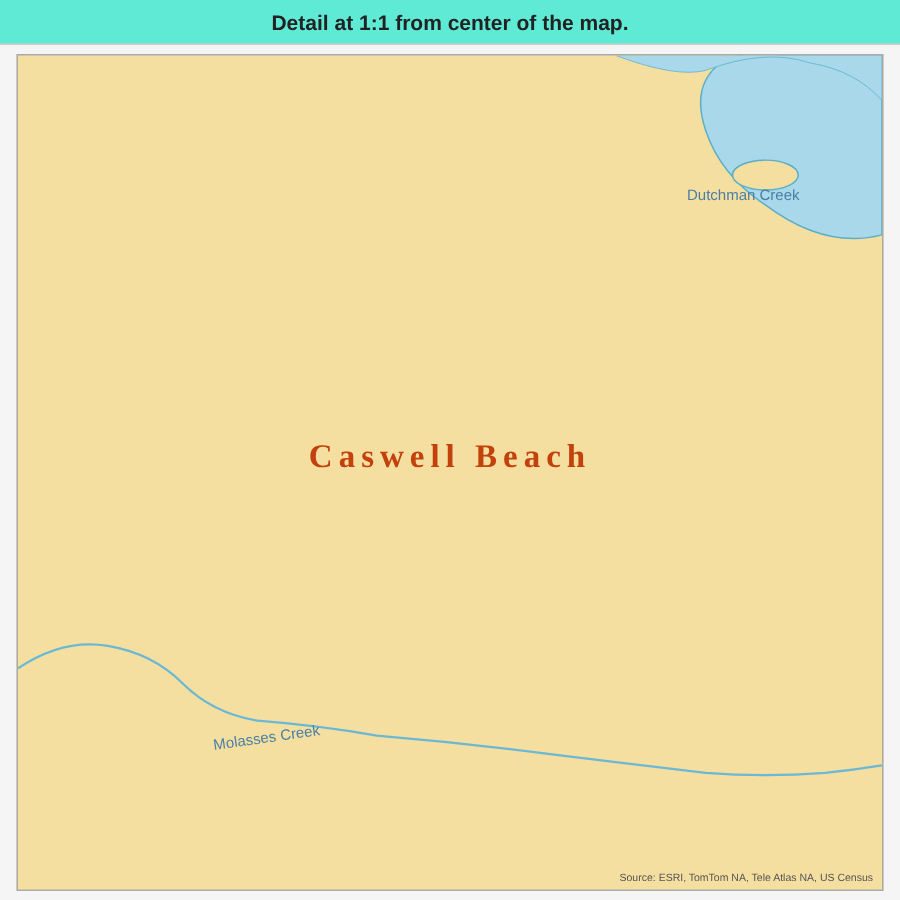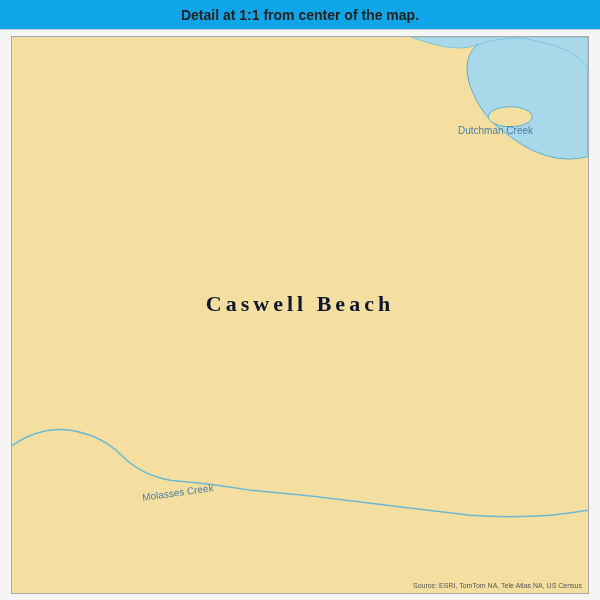--- a/index.html
+++ b/index.html
@@ -7,21 +7,21 @@
       width: 600px;
       height: 600px;
       background: #f5f5f5;
       font-family: Arial, sans-serif;
       overflow: hidden;
     }
 
     #page-title-bar {
       width: 600px;
       height: 30px;
-      background: #0ea5e9;
+      background: #5eead4;
       display: flex;
       align-items: center;
       justify-content: center;
       border-bottom: 1px solid #ccc;
     }
 
     #page-title-bar span {
       font-size: 14px;
       font-weight: bold;
       color: #222;
@@ -41,21 +41,21 @@
     
     #caswell-label {
       position: absolute;
       top: 48%;
       left: 50%;
       transform: translate(-50%, -50%);
       font-size: 22px;
       font-weight: bold;
       font-family: 'Times New Roman', serif;
       letter-spacing: 4px;
-      color: #0f172a;
+      color: #c2410c;
       white-space: nowrap;
     }
 
     
     #dutchman-label {
       position: absolute;
       top: 48px;
       right: 55px;
       font-size: 10px;
       color: #4a7fa5;

